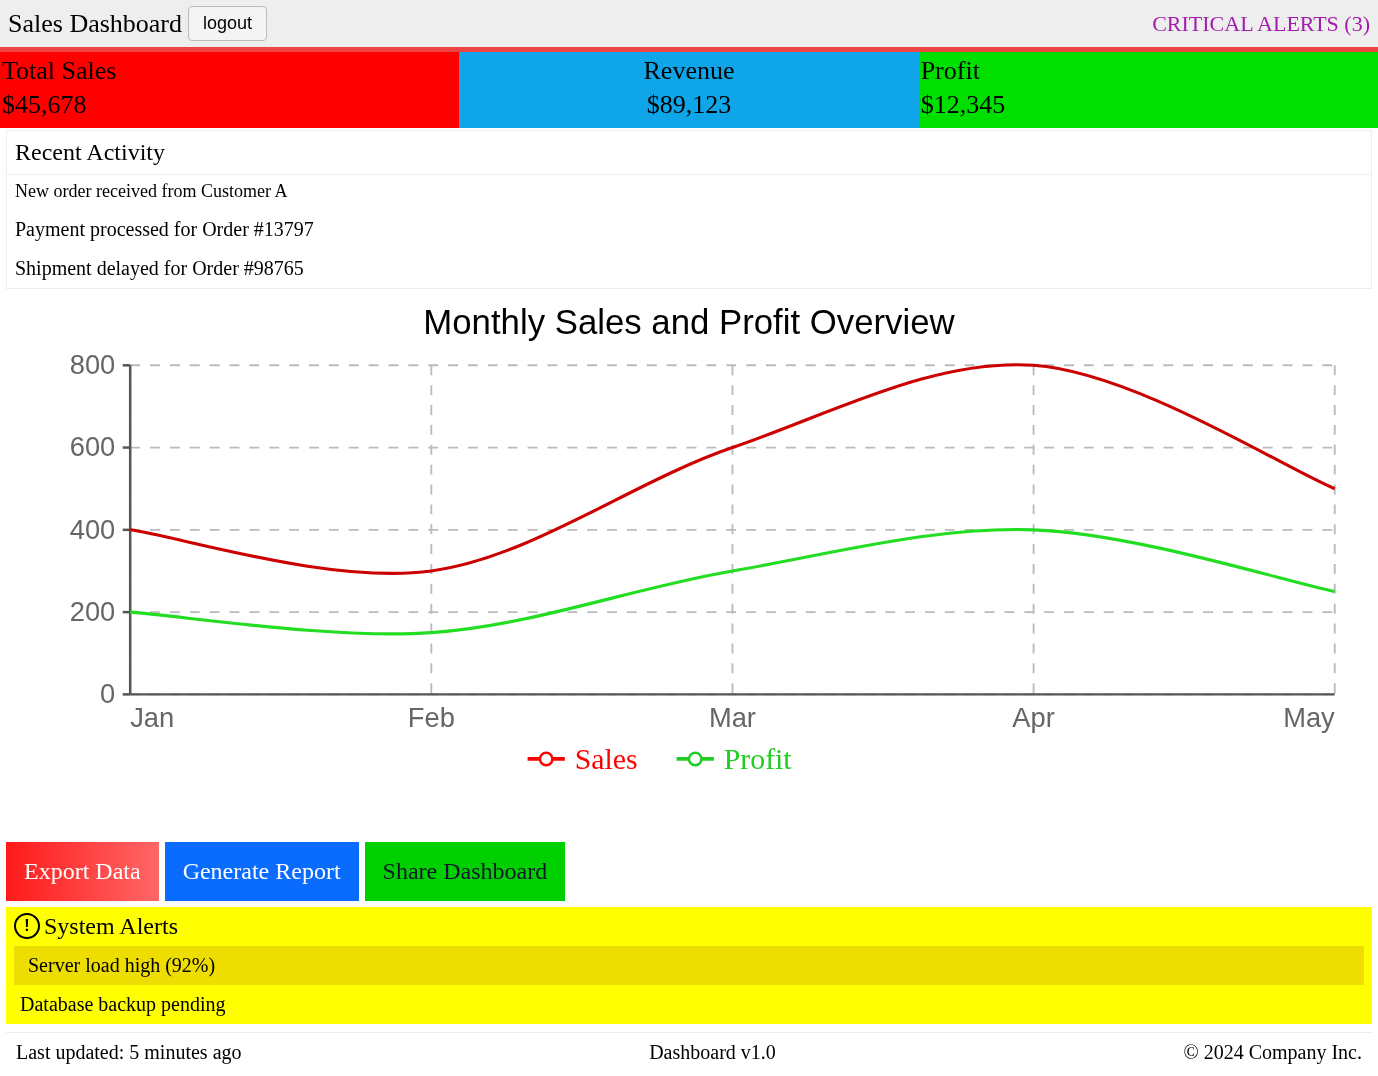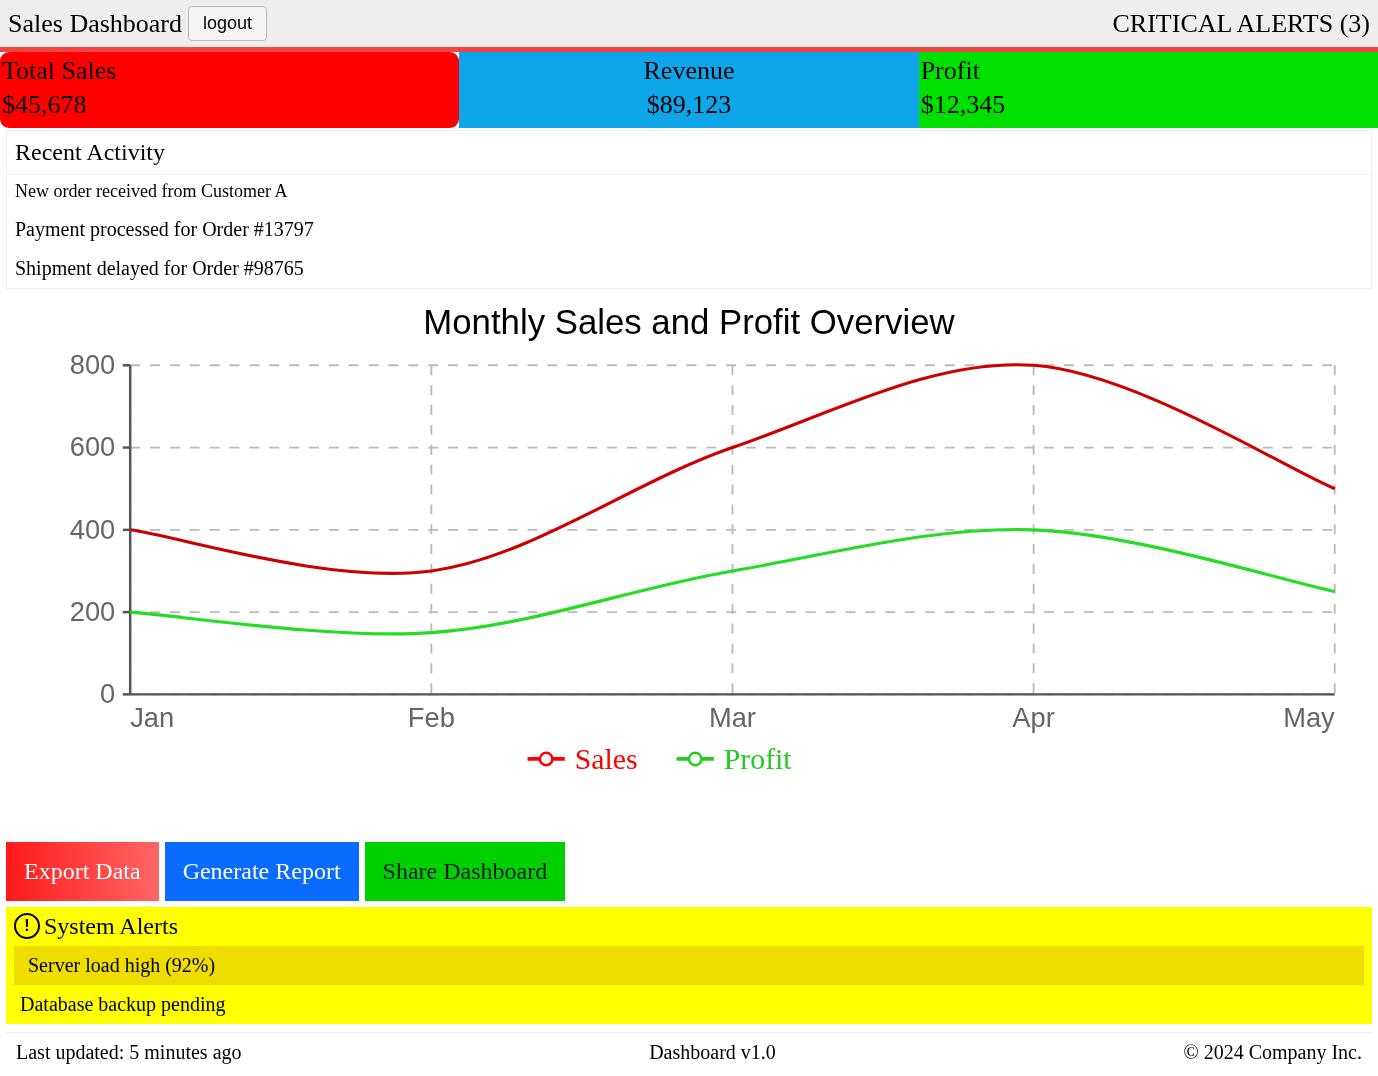--- a/index.html
+++ b/index.html
@@ -1,25 +1,25 @@
 <!DOCTYPE html>
 <html><head>
 <meta charset="utf-8">
 <style>
   * { box-sizing: border-box; }
   body { margin: 0; font-family: Georgia, 'Times New Roman', serif; font-size: 20px; color: #000; background: #fff; }
   .header { background: #eee; display: flex; align-items: center; padding: 6px 8px; border-bottom: 5px solid #ef4444; }
   .header-title { font-size: 26px; }
   .logout-btn { margin-left: 6px; font-size: 18px; padding: 6px 14px; border: 1px solid #bbb; border-radius: 4px; background: #f4f4f4; cursor: pointer; }
-  .critical { margin-left: auto; color: #000000; font-size: 26px; }
+  .critical { margin-left: auto; color: #a21caf; font-size: 22px; }
   .stats { display: flex; }
   .stat { flex: 1; padding: 4px 2px 8px 2px; }
   .stat-label { font-size: 26px; }
   .stat-value { font-size: 26px; margin-top: 4px; }
-  .stat.red { background: red; border-radius: 9px; }
+  .stat.red { background: red; }
   .stat.blue { background: #0ea5e9; text-align: center; }
   .stat.green { background: #00e000; }
   .panel { border: 1px solid #eee; margin: 2px 6px 6px 6px; }
   .panel-title { font-size: 24px; padding: 8px 8px; border-bottom: 1px solid #eee; }
   .activity-item { font-size: 20px; padding: 8px 8px; }
   .activity-item.small { font-size: 18px; padding-top: 6px; }
   .chart-wrap { margin: 8px 6px; }
   .chart-svg { display: block; width: 100%; height: auto; }
   .chart-title { font-family: Verdana, Geneva, sans-serif; font-size: 28px; }
   .axis { stroke: #555; stroke-width: 2; fill: none; }

